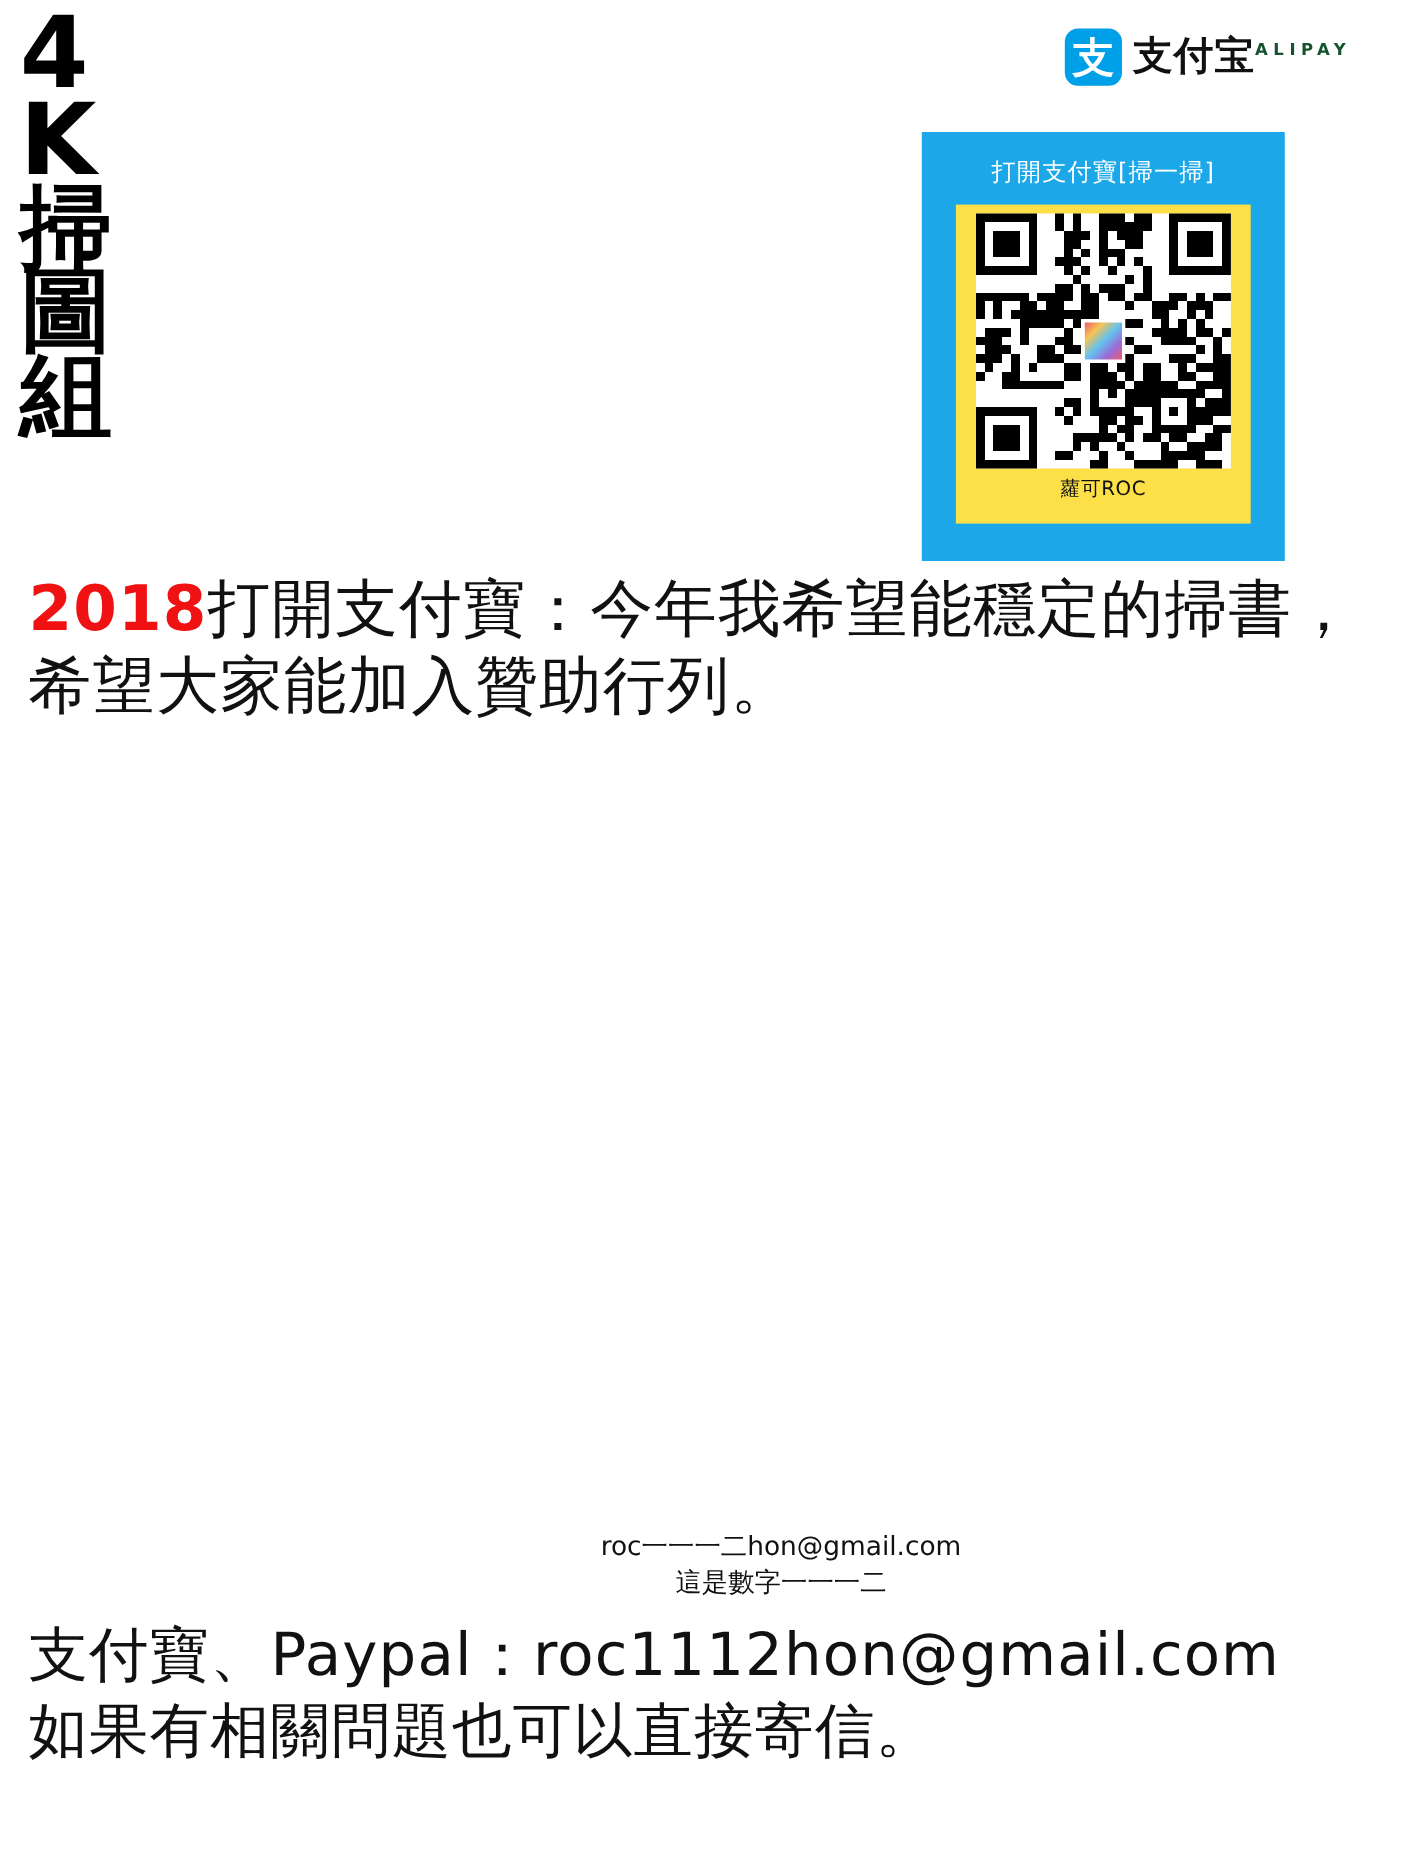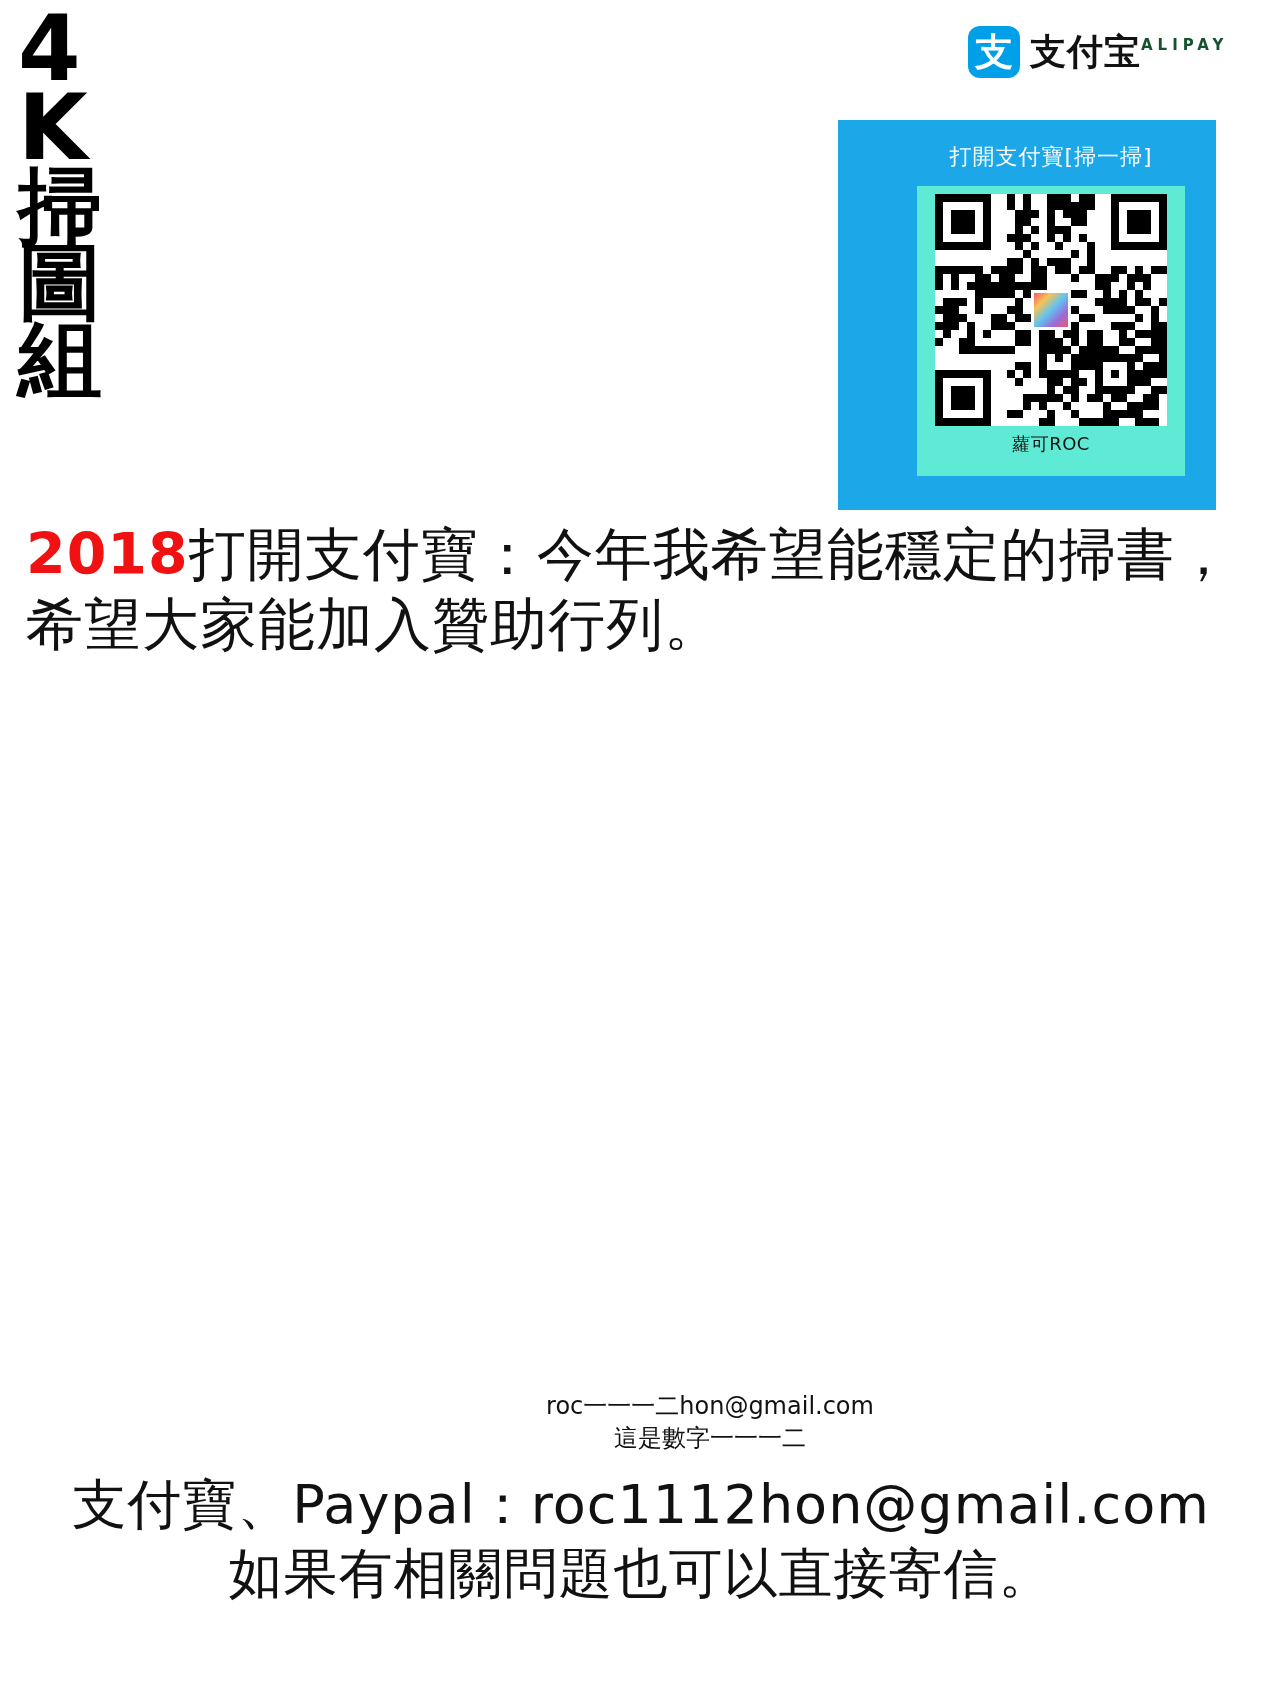--- a/index.html
+++ b/index.html
@@ -88,33 +88,32 @@
   .qr-card {
     position: absolute;
     left: 838px;
     top: 120px;
     width: 330px;
     height: 390px;
     background: #1ba7e8;
     display: flex;
     flex-direction: column;
     align-items: center;
-    padding-left: 48px;
   }
   .qr-card-title {
     color: #ffffff;
     font-size: 22px;
     font-weight: 500;
     margin-top: 22px;
     letter-spacing: 1px;
   }
   .qr-white {
     width: 268px;
     height: 290px;
-    background: #5eead4;
+    background: #fde047;
     margin-top: 14px;
     display: flex;
     flex-direction: column;
     align-items: center;
     justify-content: flex-start;
   }
   .qr-box {
     position: relative;
     width: 232px;
     height: 232px;
@@ -172,21 +171,20 @@
   .footer {
     position: absolute;
     left: 26px;
     top: 1470px;
     width: 1230px;
     font-family: "DejaVu Sans", sans-serif;
     font-size: 54px;
     line-height: 1.28;
     color: #111;
     letter-spacing: 1px;
-    text-align: center;
   }
 </style>
 </head>
 <body>
 
 <div class="title-vertical">
   <span class="tchar latin">4</span>
   <span class="tchar latin">K</span>
   <span class="tchar">掃</span>
   <span class="tchar">圖</span>

